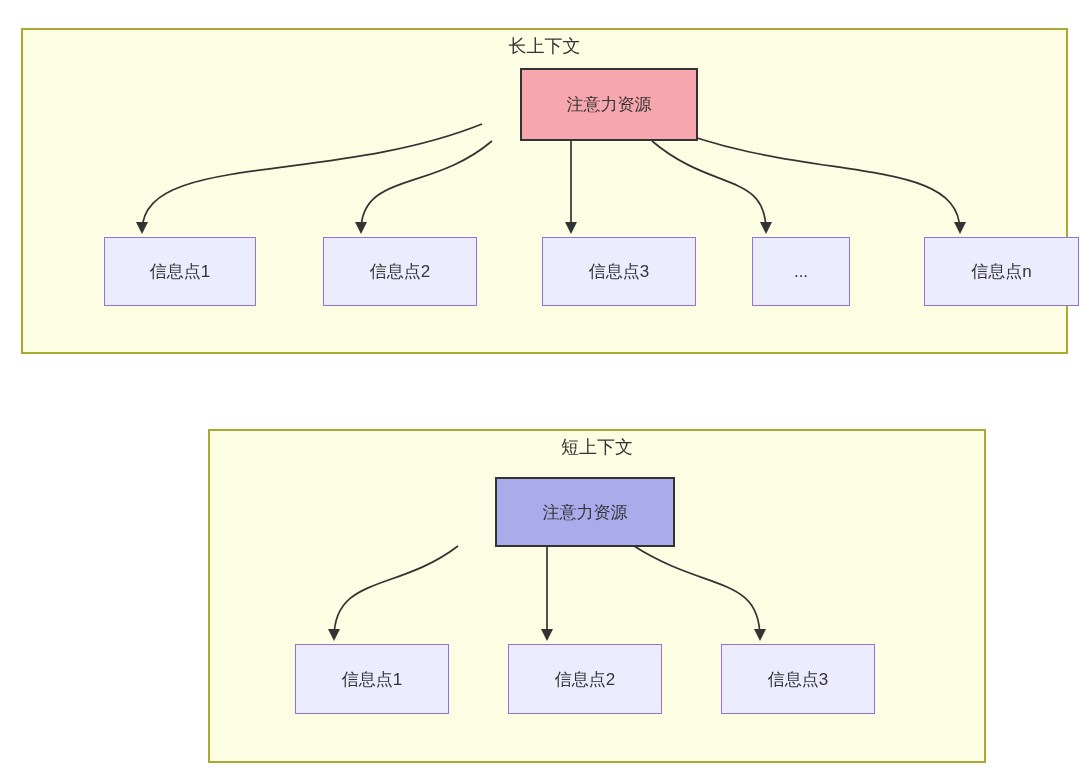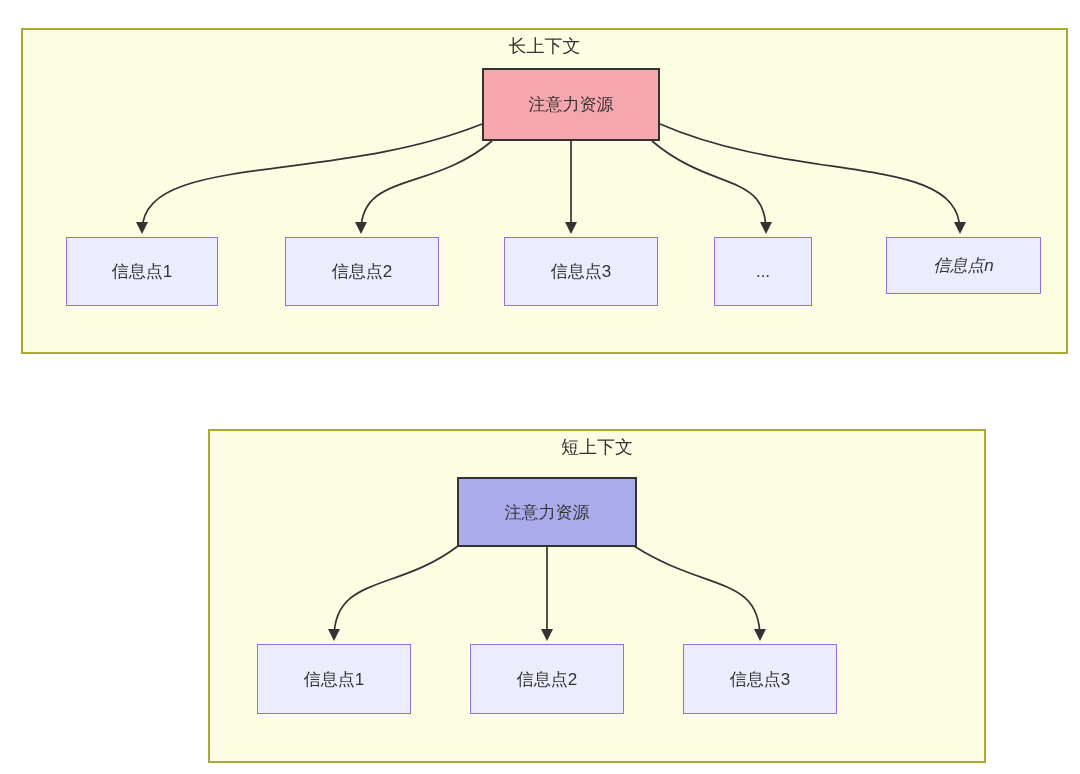--- a/index.html
+++ b/index.html
@@ -60,20 +60,21 @@
 
   .node {
     position: absolute;
     display: flex;
     align-items: center;
     justify-content: center;
     font-size: 17px;
     color: var(--text);
     z-index: 3;
     text-align: center;
+    margin-left: 38px;
   }
   .node.info {
     background: var(--node-fill);
     border: 1.5px solid var(--node-border);
   }
   .node.root {
     border: 2.5px solid var(--root-border);
   }
   .node.root-long { background: var(--long-root-fill); }
   .node.root-short { background: var(--short-root-fill); }
@@ -108,21 +109,21 @@
     <path class="edge" d="M 547 546 L 547 638" marker-end="url(#arrowhead)"></path>
     <path class="edge" d="M 634 546 C 706 592, 760 575, 760 638" marker-end="url(#arrowhead)"></path>
   </svg>
 
   <div class="node root root-long" style="left:482px; top:68px; width:178px; height:73px;">注意力资源</div>
 
   <div class="node info" style="left:66px;  top:237px; width:152px; height:69px;">信息点1</div>
   <div class="node info" style="left:285px; top:237px; width:154px; height:69px;">信息点2</div>
   <div class="node info" style="left:504px; top:237px; width:154px; height:69px;">信息点3</div>
   <div class="node info" style="left:714px; top:237px; width:98px;  height:69px;">...</div>
-  <div class="node info" style="left:886px; top:237px; width:155px; height:57px;font-style:italic;">信息点n</div>
+  <div class="node info" style="left:886px; top:237px; width:155px; height:69px;">信息点n</div>
 
   <div class="node root root-short" style="left:457px; top:477px; width:180px; height:70px;">注意力资源</div>
 
   <div class="node info" style="left:257px; top:644px; width:154px; height:70px;">信息点1</div>
   <div class="node info" style="left:470px; top:644px; width:154px; height:70px;">信息点2</div>
   <div class="node info" style="left:683px; top:644px; width:154px; height:70px;">信息点3</div>
 
 </div>
 
 </body></html>

